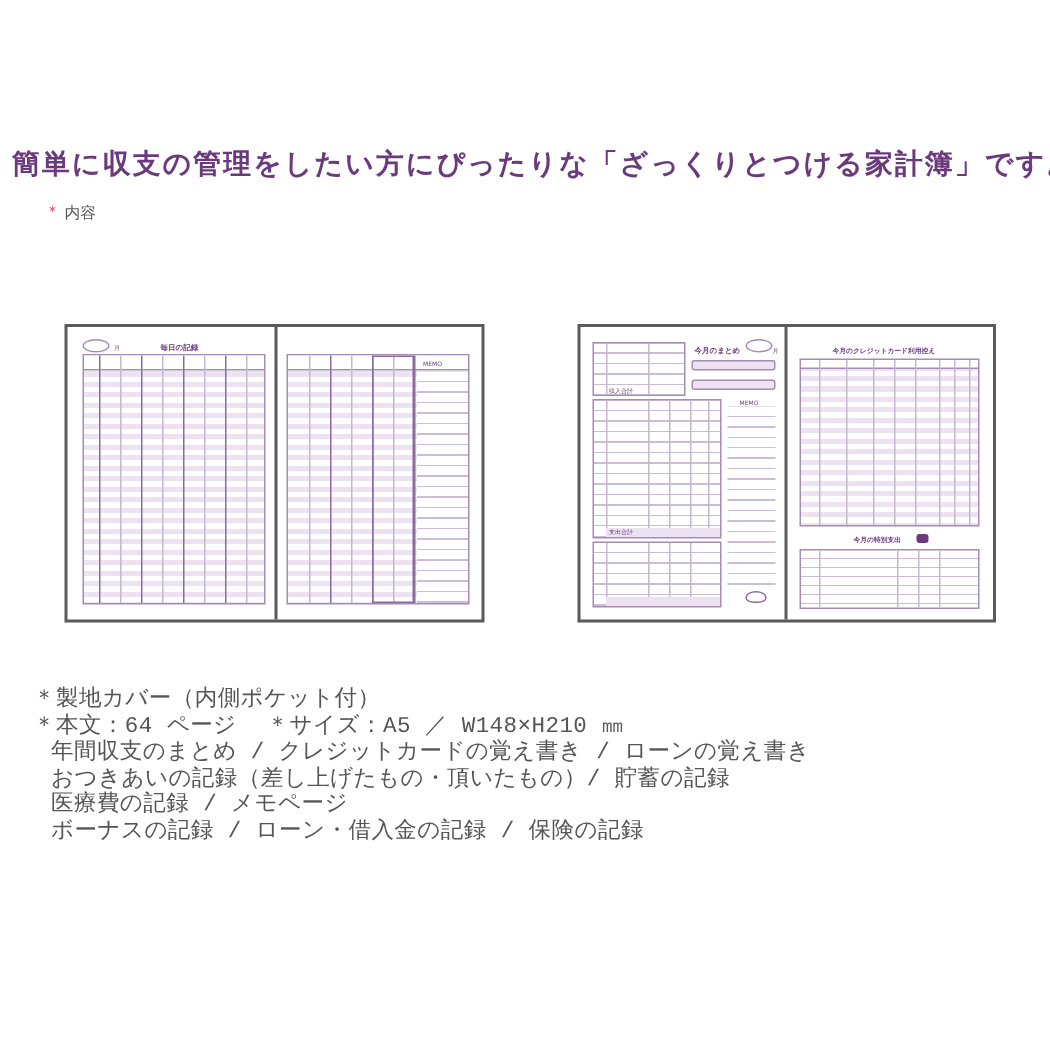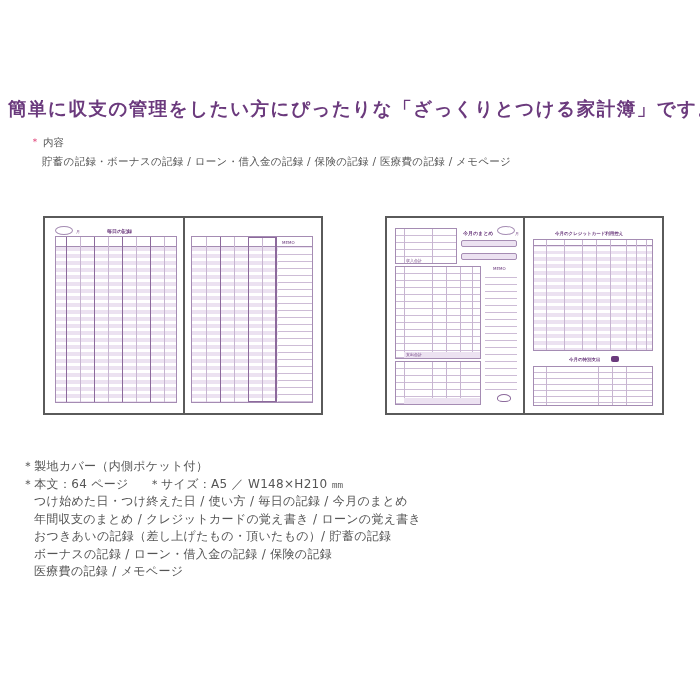--- a/index.html
+++ b/index.html
@@ -20,35 +20,34 @@
 
   .grid { position:absolute; border:1px solid #a58cb3; background:repeating-linear-gradient(to bottom, #ffffff 0px, #ffffff 3.5px, #ece2f1 3.5px, #ece2f1 7px); }
   .vline { position:absolute; top:0; bottom:0; width:1px; background:#c7b5d1; }
   .vline.dark { background:#8c6a9c; }
   .hdrbar { position:absolute; left:0; right:0; top:0; height:10px; background:#fff; border-bottom:1px solid #a58cb3; }
   .tiny { position:absolute; font-size:4px; color:#6b3a7d; white-space:nowrap; }
   .cloud { position:absolute; width:18px; height:9px; border:1px solid #a58cb3; border-radius:50%; background:#fff; }
   .box { position:absolute; border:1px solid #a58cb3; background:#fff; }
   .boxpurple { position:absolute; border:1px solid #a58cb3; background:#ece2f1; border-radius:2px; }
 
-  .bottom-specs { position:absolute; left:22px; top:458px; font-size:12px; line-height:17.5px; color:#555; }
+  .bottom-specs { position:absolute; left:22px; top:458px; font-size:15px; line-height:17.5px; color:#555;font-family:Liberation Mono, monospace; }
   .bottom-specs .row { white-space:nowrap; letter-spacing:0.3px; }
   .bottom-specs .indent { padding-left:12px; }
 </style>
 </head>
 <body>
 
 <div class="headline">簡単に収支の管理をしたい方にぴったりな「ざっくりとつける家計簿」です。</div>
 
 <div class="top-contents">
   <div class="label-row">
     <span class="bullet-pink">＊</span>
     <span>内容</span>
   </div>
-  <div class="line">貯蓄の記録・ボーナスの記録 / ローン・借入金の記録 / 保険の記録 / 医療費の記録 / メモページ</div>
 </div>
 
 <div class="spread" style="left:43px; top:216px; width:280px; height:199px;">
   <div class="spine" style="left:138px;"></div>
 
   <div class="page" style="left:6px; width:128px;">
     <div class="cloud" style="left:4px; top:0px;"></div>
     <div class="tiny" style="left:25px; top:3px;">月</div>
     <div class="tiny" style="left:56px; top:2px; font-size:5px; font-weight:bold;">毎日の記録</div>
     <div class="grid" style="left:4px; right:2px; top:10px; bottom:2px;">
@@ -136,18 +135,17 @@
       <div class="vline" style="left:64px;"></div>
       <div class="vline" style="left:78px;"></div>
       <div class="vline" style="left:92px;"></div>
     </div>
   </div>
 </div>
 
 <div class="bottom-specs">
   <div class="row"><span>＊</span><span>製地カバー（内側ポケット付）</span></div>
   <div class="row"><span>＊</span><span>本文：64 ページ</span><span style="display:inline-block; width:20px;"></span><span>＊</span><span>サイズ：A5 ／ W148×H210 ㎜</span></div>
-  <div class="row indent">つけ始めた日・つけ終えた日 / 使い方 / 毎日の記録 / 今月のまとめ</div>
   <div class="row indent">年間収支のまとめ / クレジットカードの覚え書き / ローンの覚え書き</div>
   <div class="row indent">おつきあいの記録（差し上げたもの・頂いたもの）/ 貯蓄の記録</div>
+  <div class="row indent">医療費の記録 / メモページ</div>
   <div class="row indent">ボーナスの記録 / ローン・借入金の記録 / 保険の記録</div>
-  <div class="row indent">医療費の記録 / メモページ</div>
 </div>
 
 </body></html>

